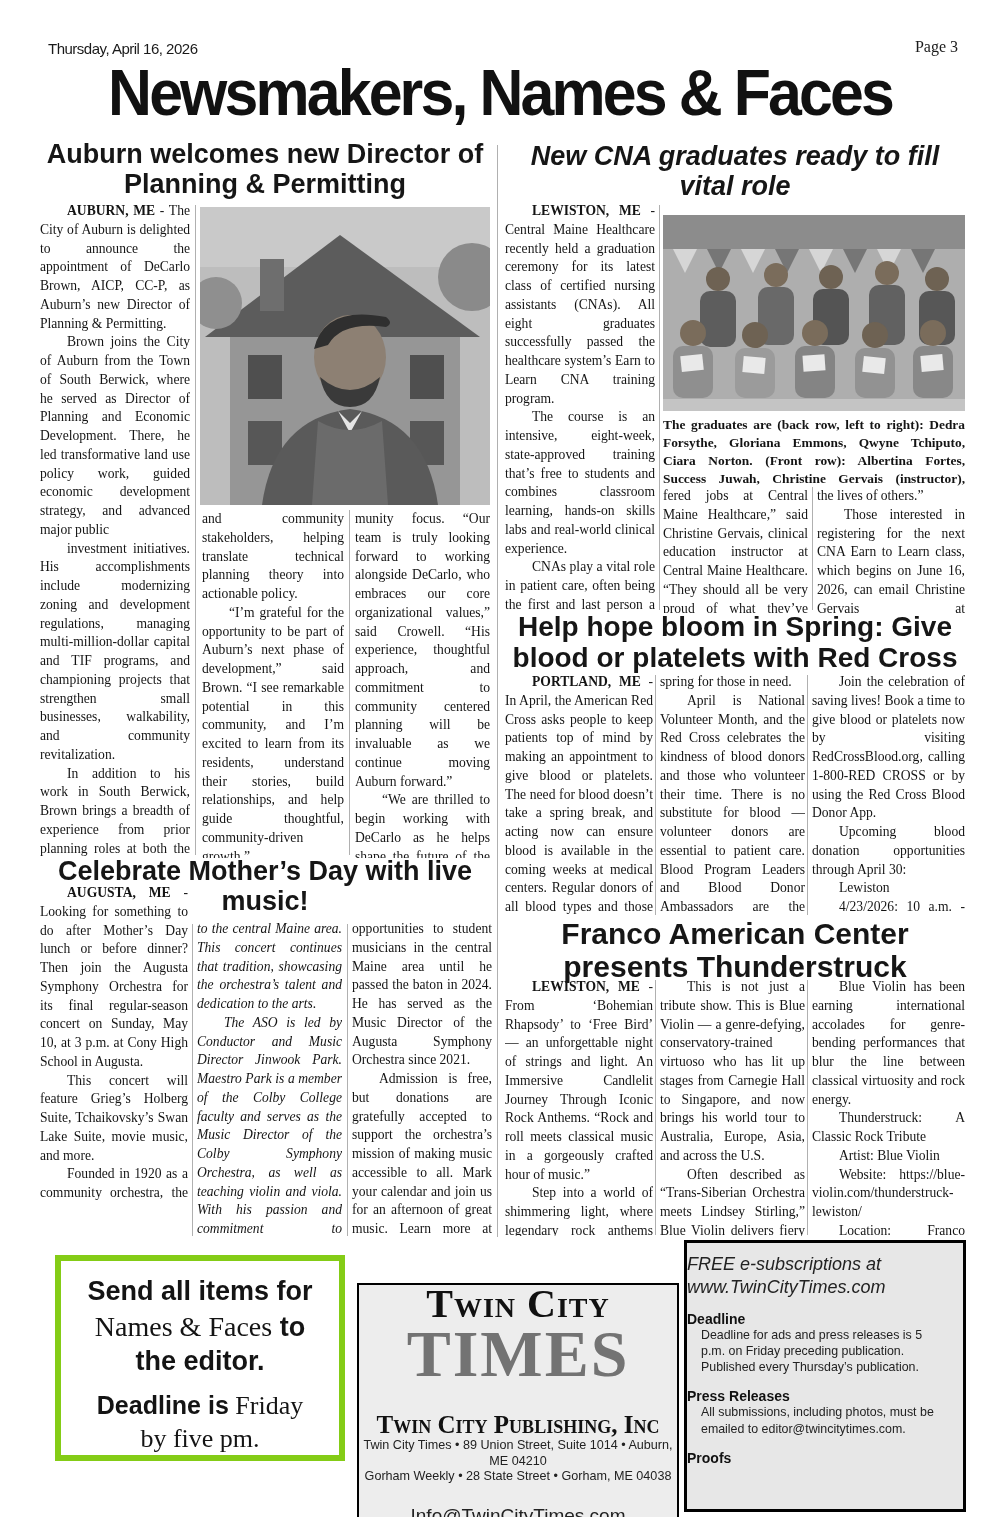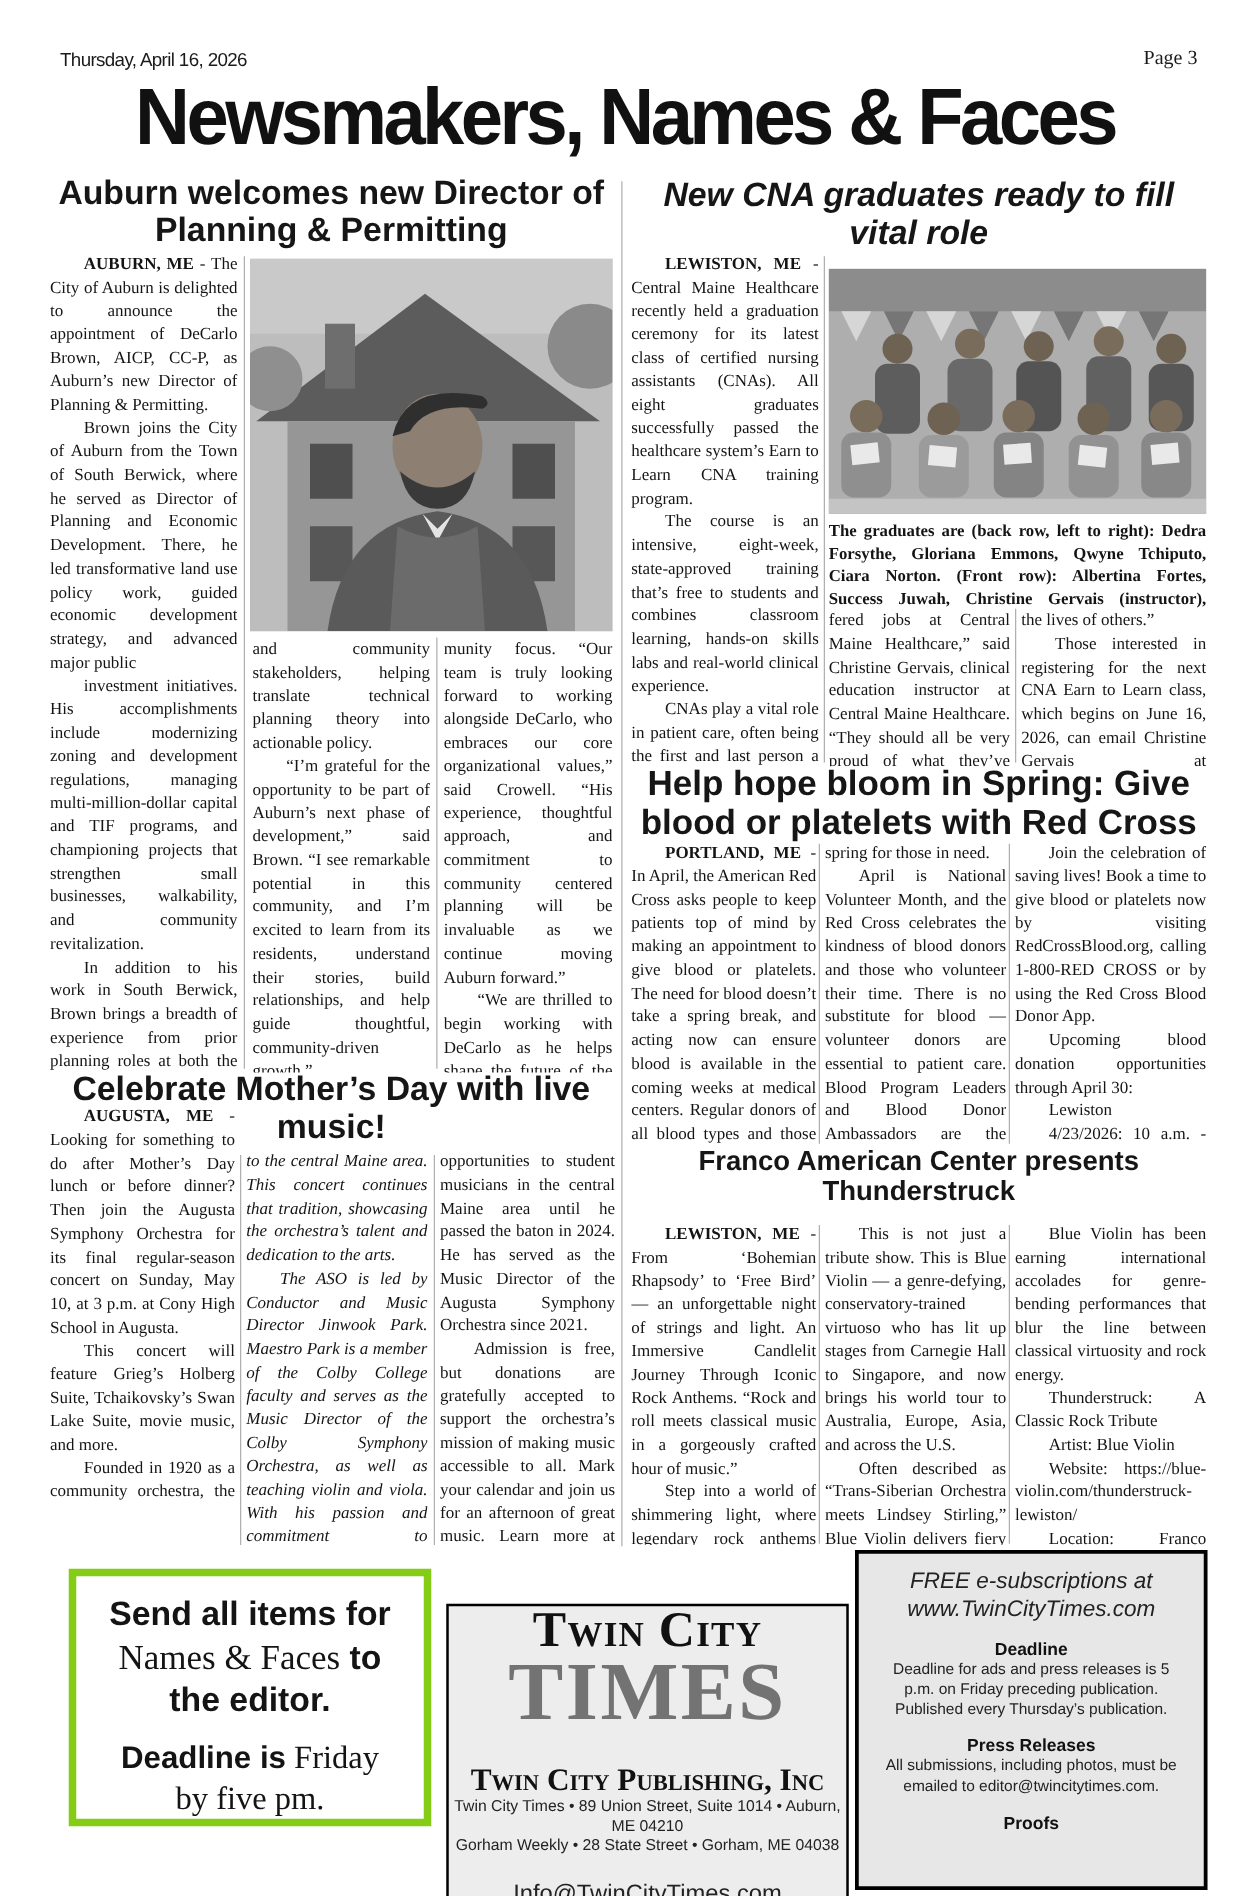--- a/index.html
+++ b/index.html
@@ -47,21 +47,21 @@
     padding-top:0;
     margin-top:46px;
   }
   .logo-top { font-variant:small-caps; font-weight:bold; font-size:40px; line-height:0.95; color:#111; letter-spacing:1px; }
   .logo-times { font-weight:bold; font-size:66px; line-height:0.95; color:#737373; letter-spacing:2px; }
   .pub-company { font-variant:small-caps; font-weight:bold; font-size:25px; line-height:1.05; color:#111; margin-top:26px; }
   .pub-addr { font-family:"Liberation Sans", sans-serif; font-size:12.6px; line-height:1.25; color:#222; }
   .pub-contact { font-family:"Liberation Sans", sans-serif; font-size:19px; line-height:1.4; color:#222; margin-top:18px; }
 
   .info-box {
-    border:3px solid #000; background:#e7e7e7; text-align:center; box-sizing:border-box;
+    border:3px solid #000; background:#e7e7e7; box-sizing:border-box;
     padding-top:10px; font-family:"Liberation Sans", sans-serif;
   }
   .info-sub { font-style:italic; font-size:18px; line-height:1.25; color:#222; }
   .info-section-title { font-weight:bold; font-size:14px; color:#111; margin-top:13px; }
   .info-section-text { font-size:12.4px; line-height:1.3; color:#222; padding:0 14px; }
 </style>
 </head>
 <body>
 
 <div class="page">
@@ -206,21 +206,21 @@
     </div>
   <div class="col bodytext" style="left:197px; top:920px; width:145px; height:320px;font-style:italic;">
       <p class="flush">to the central Maine area. This concert continues that tradition, showcasing the orchestra’s talent and dedication to the arts.</p>
       <p>The ASO is led by Conductor and Music Director Jinwook Park. Maestro Park is a member of the Colby College faculty and serves as the Music Director of the Colby Symphony Orchestra, as well as teaching violin and viola. With his passion and commitment to educational outreach, Mr. Park was the founding Music Director of the Kennebec Valley Youth Symphony Orchestra, where he mentored and expanded</p>
     </div>
   <div class="col bodytext" style="left:352px; top:920px; width:140px; height:320px;">
       <p class="flush">opportunities to student musicians in the central Maine area until he passed the baton in 2024. He has served as the Music Director of the Augusta Symphony Orchestra since 2021.</p>
       <p>Admission is free, but donations are gratefully accepted to support the orchestra’s mission of making music accessible to all. Mark your calendar and join us for an afternoon of great music. Learn more at https://www.augustasymphonymaine.org.</p>
     </div>
 
-  <div class="abs headline-sans" style="left:505px; top:917px; width:460px; font-size:22px;">Franco American Center presents Thunderstruck</div>
+  <div class="abs headline-sans" style="left:505px; top:917px; width:460px; font-size:30px;">Franco American Center presents Thunderstruck</div>
   <div class="col bodytext" style="left:505px; top:978px; width:148px; height:258px;">
       <p><b class="lead">LEWISTON, ME</b> - From ‘Bohemian Rhapsody’ to ‘Free Bird’ — an unforgettable night of strings and light. An Immersive Candlelit Journey Through Iconic Rock Anthems. “Rock and roll meets classical music in a gorgeously crafted hour of music.”</p>
       <p>Step into a world of shimmering light, where legendary rock anthems are reborn through a single violin — played with the fire and intensity of a full band.</p>
     </div>
   <div class="col bodytext" style="left:660px; top:978px; width:145px; height:258px;">
       <p>This is not just a tribute show. This is Blue Violin — a genre-defying, conservatory-trained virtuoso who has lit up stages from Carnegie Hall to Singapore, and now brings his world tour to Australia, Europe, Asia, and across the U.S.</p>
       <p>Often described as “Trans-Siberian Orchestra meets Lindsey Stirling,” Blue Violin delivers fiery virtuosity and cinematic flair in every performance.</p>
     </div>
   <div class="col bodytext" style="left:812px; top:978px; width:153px; height:258px;">
       <p>Blue Violin has been earning international accolades for genre-bending performances that blur the line between classical virtuosity and rock energy.</p>

